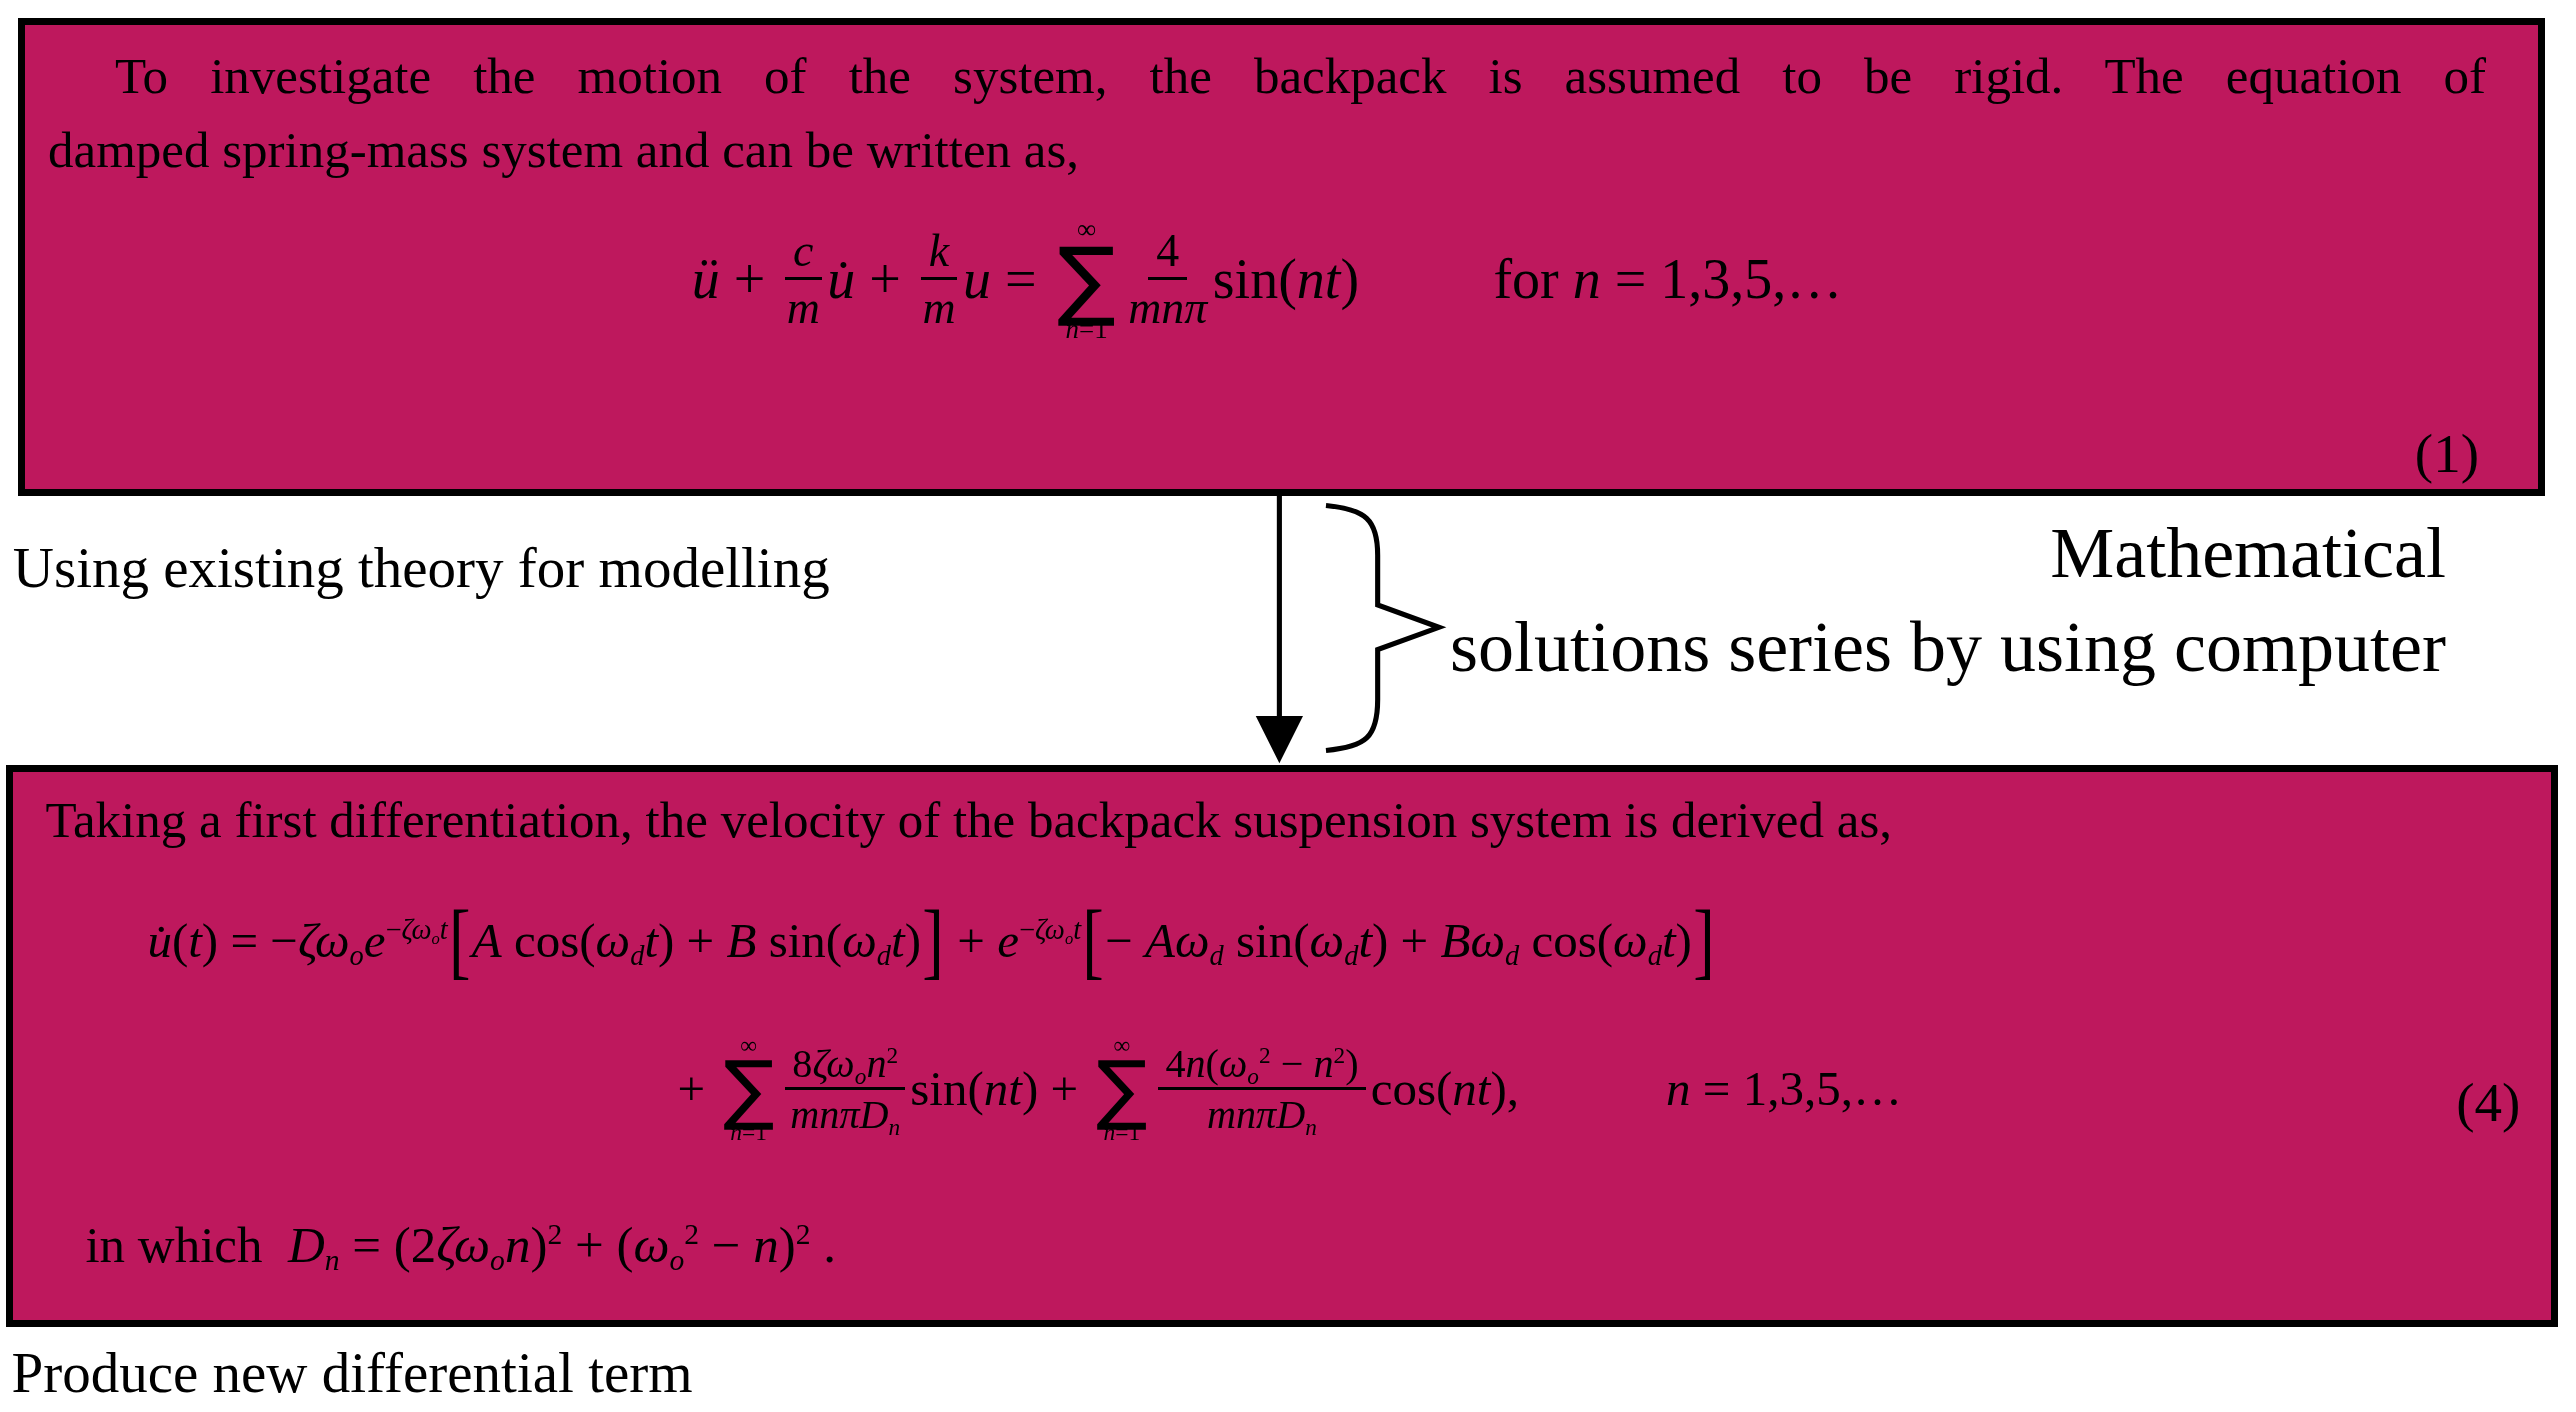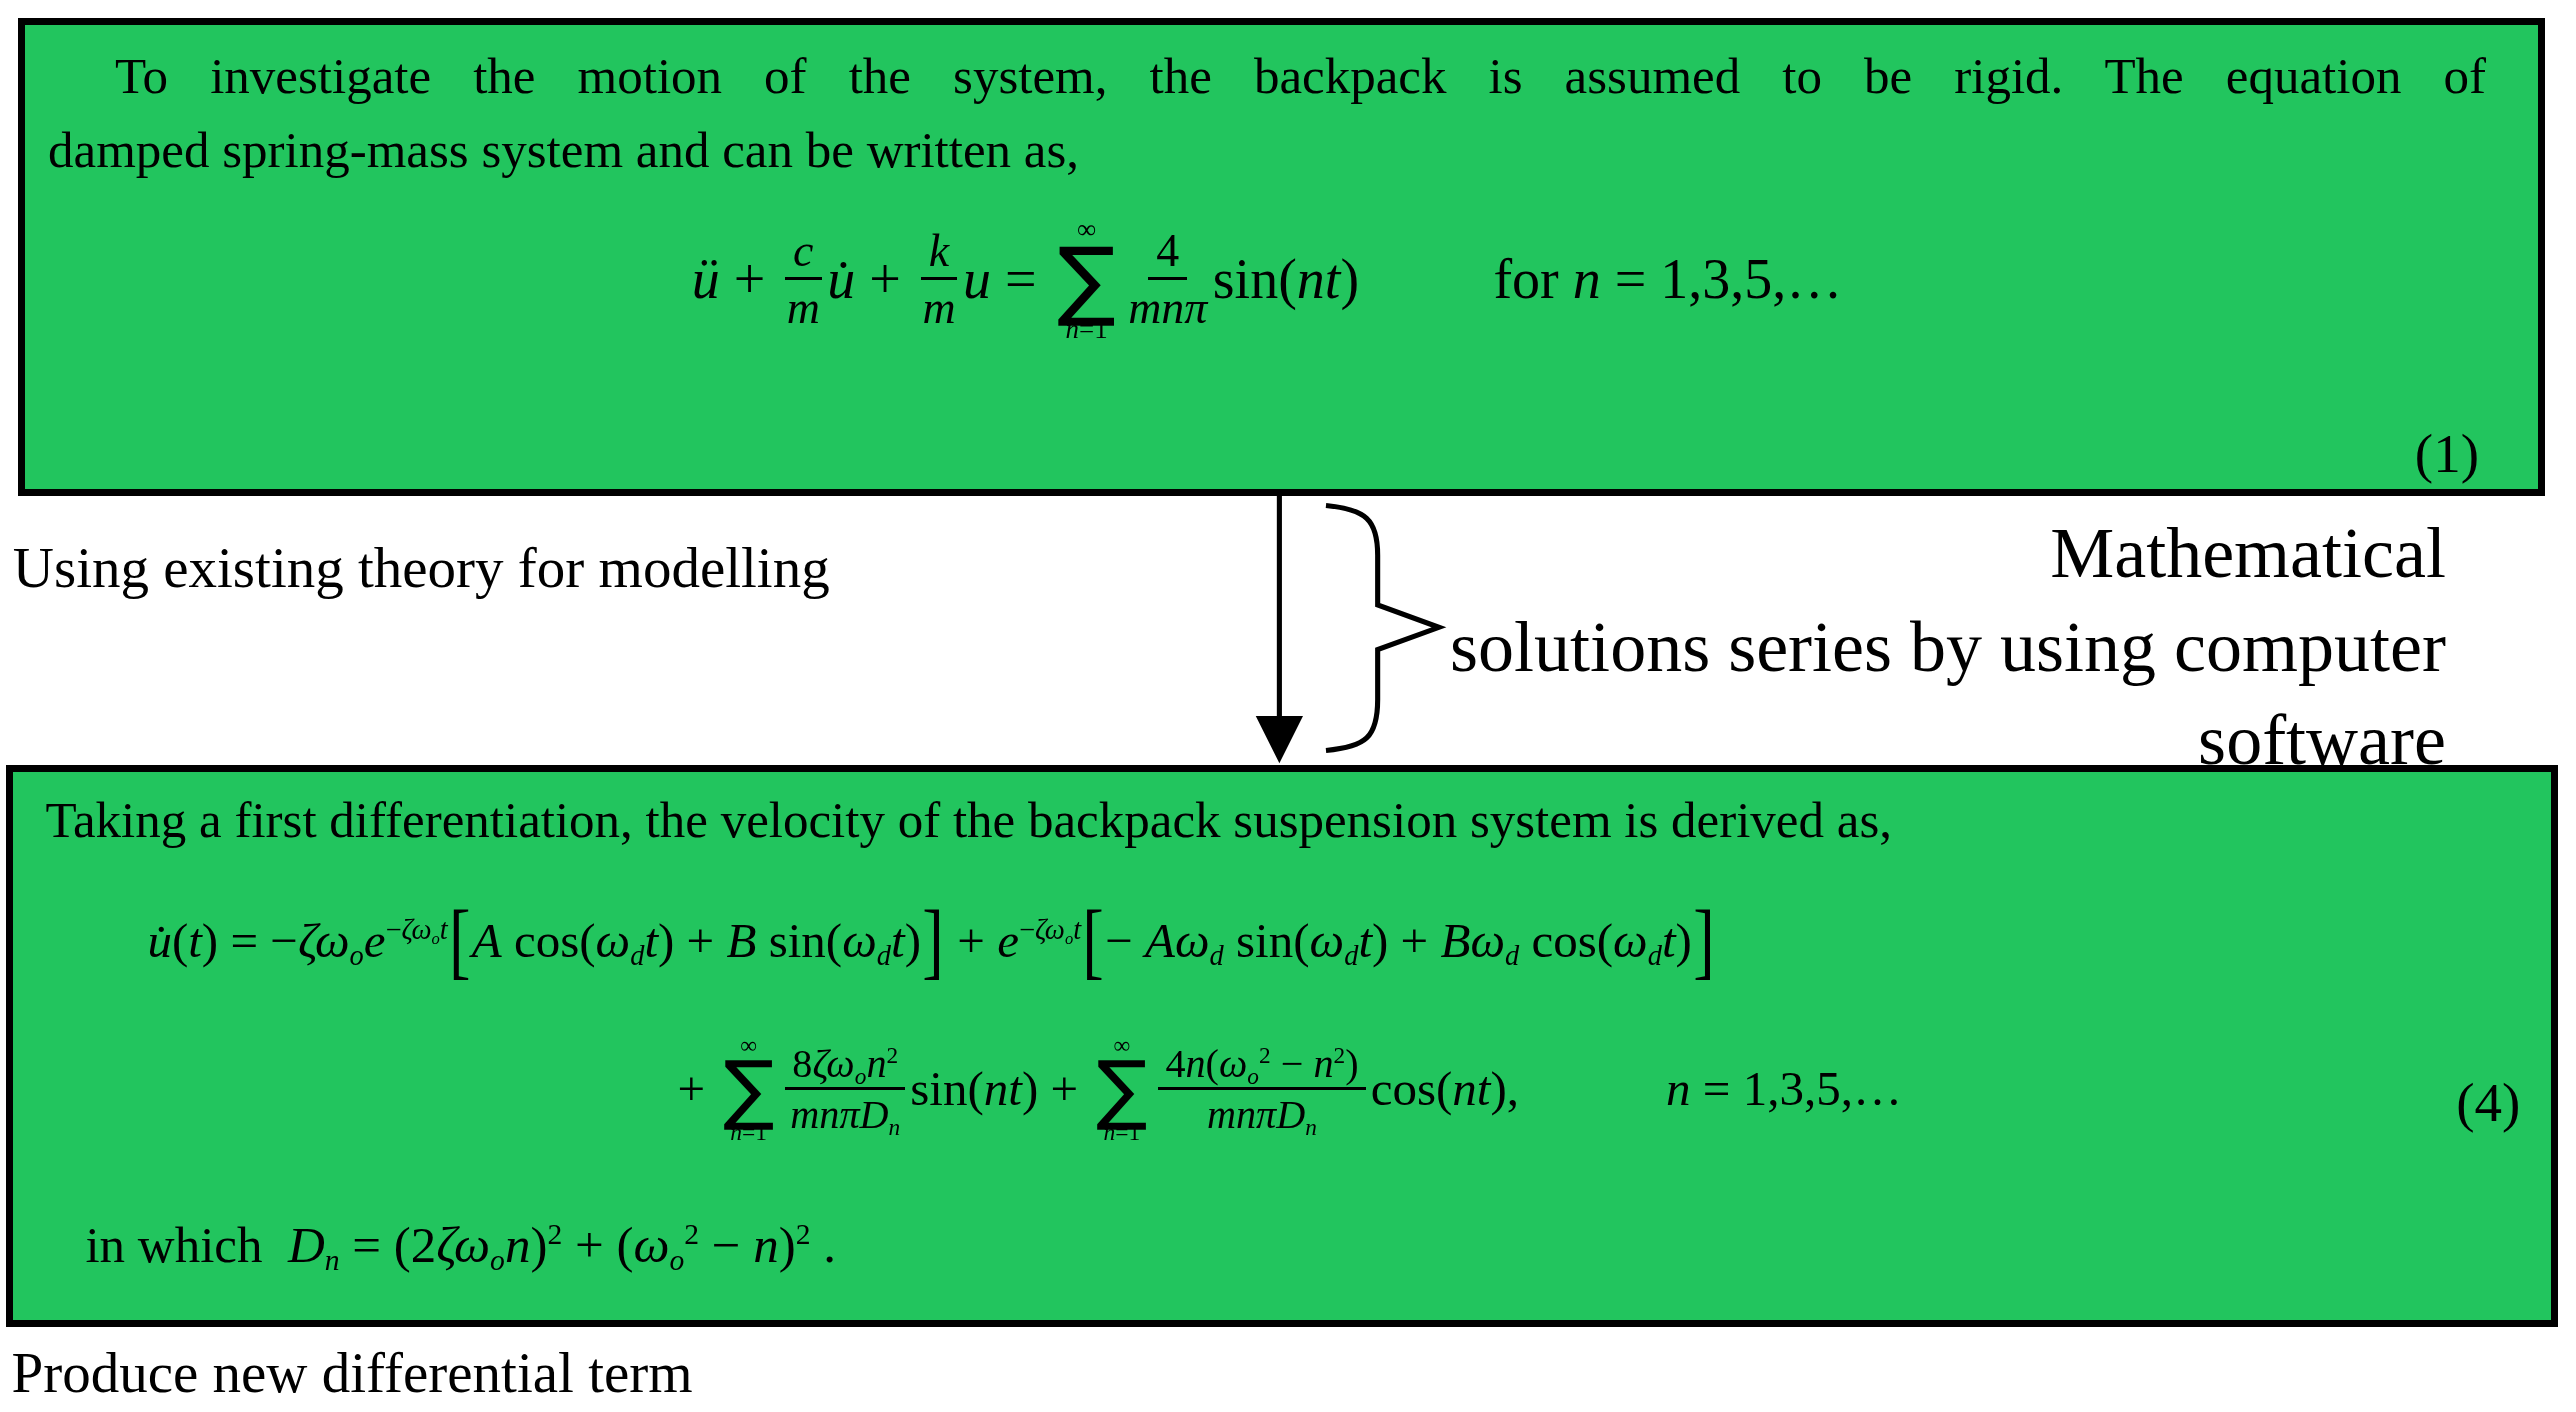--- a/index.html
+++ b/index.html
@@ -1,18 +1,18 @@
 <!DOCTYPE html>
 <html style="font-size:10.2px"><head>
 <meta charset="utf-8">
 <style>
   html,body{margin:0;padding:0;background:#fff;}
   .page{position:relative;width:2576px;height:1412px;background:#fff;overflow:hidden;
         font-family:"Liberation Serif","DejaVu Serif",serif;color:#000;}
-  .box{position:absolute;border:7.7px solid #000;box-sizing:border-box;background:#22c55e;}
+  .box{position:absolute;border:7.7px solid #000;box-sizing:border-box;background:#be185d;}
   .box1{left:18px;top:18px;width:2527px;height:478px;padding:15.3px 52px 0 23px;}
   .box2{left:6.4px;top:765px;width:2552px;height:562px;}
   .pline{font-size:51px;line-height:1.45;white-space:normal;}
   .just{text-align:justify;text-align-last:justify;}
   .indent{text-indent:67px;}
   .eq{display:flex;align-items:center;white-space:pre;}
   .eq1{font-size:56px;justify-content:center;margin-top:27px;}
   .eqnum{position:absolute;font-size:55px;}
   .box1 .eqnum{right:59px;bottom:3.8px;}
   .eqnum4{right:31px;top:299px;}
@@ -61,21 +61,20 @@
       <polygon points="1966,1122 2040,1122 2003,1196" fill="#000"></polygon>
     </g>
     <path d="M 2076 792 C 2138 798 2157 814 2157 870 L 2157 948 L 2253 983 L 2157 1018 L 2157 1096 C 2157 1156 2138 1170 2076 1176" fill="none" stroke="#000" stroke-width="8"></path>
   </svg>
 
   <div class="label left-label">Using existing theory for modelling</div>
 
   <div class="label right-label">
     <div>Mathematical</div>
     <div>solutions series by using computer</div>
-    <div>software</div>
   </div>
 
   <div class="box box2">
     <div class="intro">Taking a first differentiation, the velocity of the backpack suspension system is derived as,</div>
     <div class="eq eq4a"><span class="run"><span class="it">u̇</span><span class="rm">(</span><span class="it">t</span><span class="rm">) = −</span><span class="it">ζω</span><span class="sb"><span class="it">o</span></span><span class="it">e</span><span class="su"><span class="rm">−</span><span class="it">ζω</span><span class="sb"><span class="it">o</span></span><span class="it">t</span></span></span><span class="big">[</span><span class="run"><span class="it">A</span><span class="rm"> cos</span><span class="rm">(</span><span class="it">ω</span><span class="sb"><span class="it">d</span></span><span class="it">t</span><span class="rm">) + </span><span class="it">B</span><span class="rm"> sin</span><span class="rm">(</span><span class="it">ω</span><span class="sb"><span class="it">d</span></span><span class="it">t</span><span class="rm">)</span></span><span class="big">]</span><span class="run"><span class="rm"> + </span><span class="it">e</span><span class="su"><span class="rm">−</span><span class="it">ζω</span><span class="sb"><span class="it">o</span></span><span class="it">t</span></span></span><span class="big">[</span><span class="run"><span class="rm">− </span><span class="it">Aω</span><span class="sb"><span class="it">d</span></span><span class="rm"> sin</span><span class="rm">(</span><span class="it">ω</span><span class="sb"><span class="it">d</span></span><span class="it">t</span><span class="rm">) + </span><span class="it">Bω</span><span class="sb"><span class="it">d</span></span><span class="rm"> cos</span><span class="rm">(</span><span class="it">ω</span><span class="sb"><span class="it">d</span></span><span class="it">t</span><span class="rm">)</span></span><span class="big">]</span></div>
     <div class="eq eq4b"><span class="run"><span class="rm">+ </span></span><span class="sum"><span class="t"><span class="rm">∞</span></span><span class="g">∑</span><span class="b"><span class="it">n</span><span class="rm">=1</span></span></span><span class="frac"><span class="num"><span class="rm">8</span><span class="it">ζω</span><span class="sb"><span class="it">o</span></span><span class="it">n</span><span class="su"><span class="rm">2</span></span></span><span class="den"><span class="it">mnπD</span><span class="sb"><span class="it">n</span></span></span></span><span class="run"><span class="rm">sin</span><span class="rm">(</span><span class="it">nt</span><span class="rm">) + </span></span><span class="sum"><span class="t"><span class="rm">∞</span></span><span class="g">∑</span><span class="b"><span class="it">n</span><span class="rm">=1</span></span></span><span class="frac"><span class="num"><span class="rm">4</span><span class="it">n</span><span class="rm">(</span><span class="it">ω</span><span class="sb"><span class="it">o</span></span><span class="su"><span class="rm">2</span></span><span class="rm"> − </span><span class="it">n</span><span class="su"><span class="rm">2</span></span><span class="rm">)</span></span><span class="den"><span class="it">mnπD</span><span class="sb"><span class="it">n</span></span></span></span><span class="run"><span class="rm">cos</span><span class="rm">(</span><span class="it">nt</span><span class="rm">),</span></span><span class="gap" style="width: 3em;"></span><span class="run"><span class="it">n</span><span class="rm"> = 1,3,5,…</span></span></div>
     <div class="eq eq4c"><span class="run"><span class="rm">in which  </span><span class="it">D</span><span class="sb"><span class="it">n</span></span><span class="rm"> = (</span><span class="rm">2</span><span class="it">ζω</span><span class="sb"><span class="it">o</span></span><span class="it">n</span><span class="rm">)</span><span class="su"><span class="rm">2</span></span><span class="rm"> + (</span><span class="it">ω</span><span class="sb"><span class="it">o</span></span><span class="su"><span class="rm">2</span></span><span class="rm"> − </span><span class="it">n</span><span class="rm">)</span><span class="su"><span class="rm">2</span></span><span class="rm"> .</span></span></div>
     <div class="eqnum eqnum4">(4)</div>
   </div>
 

